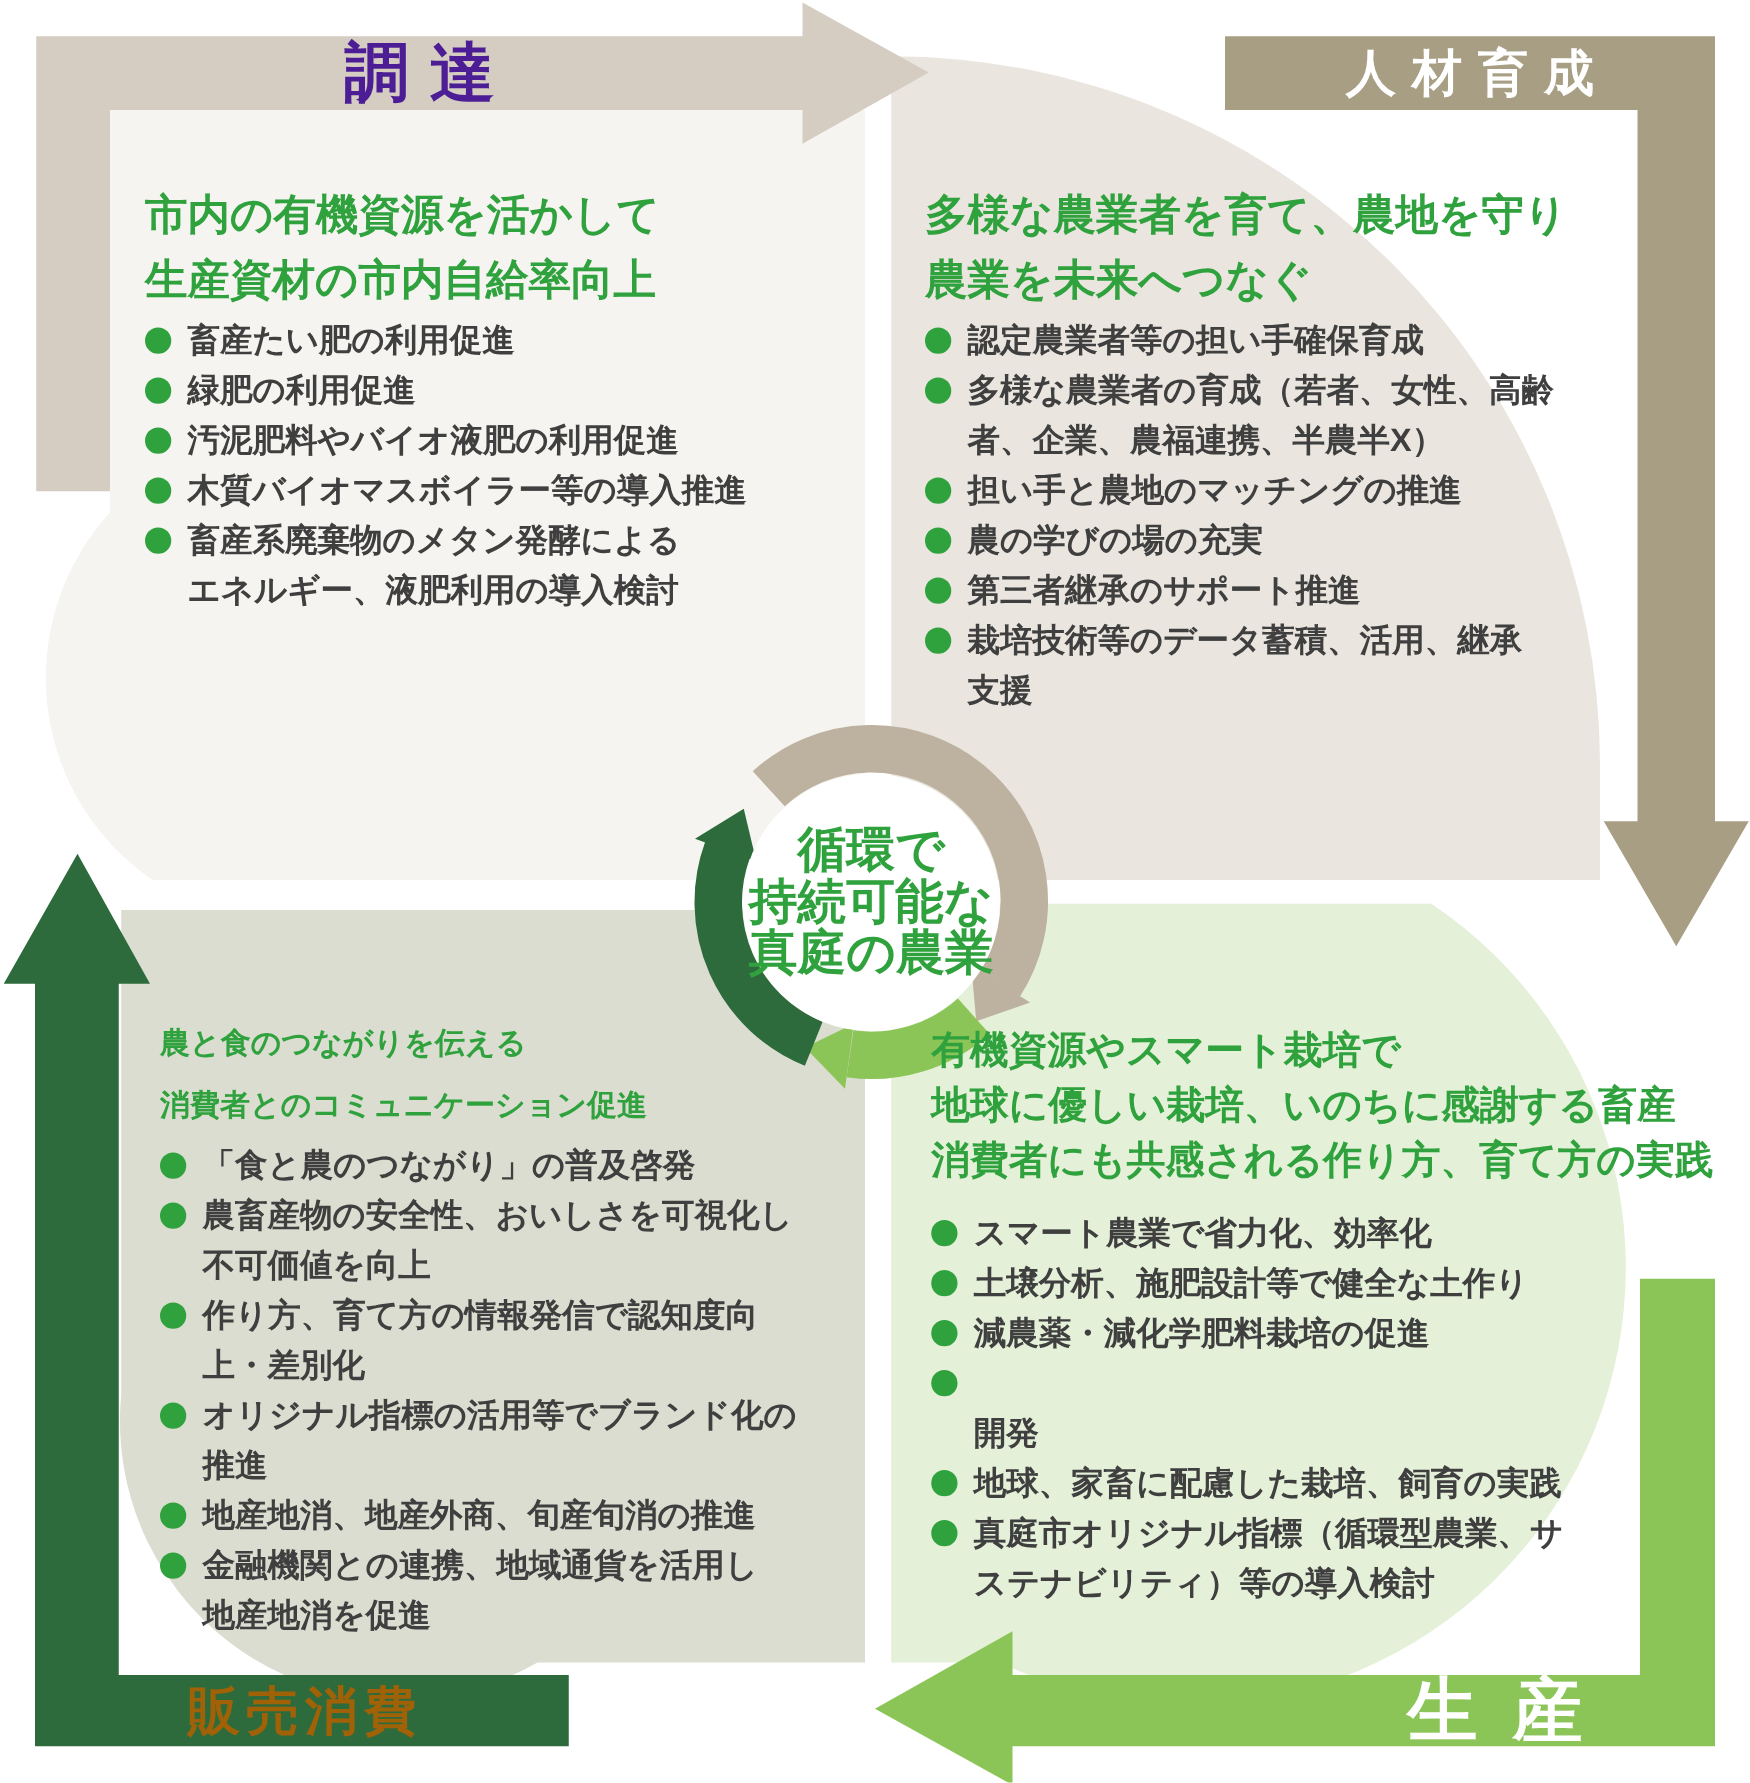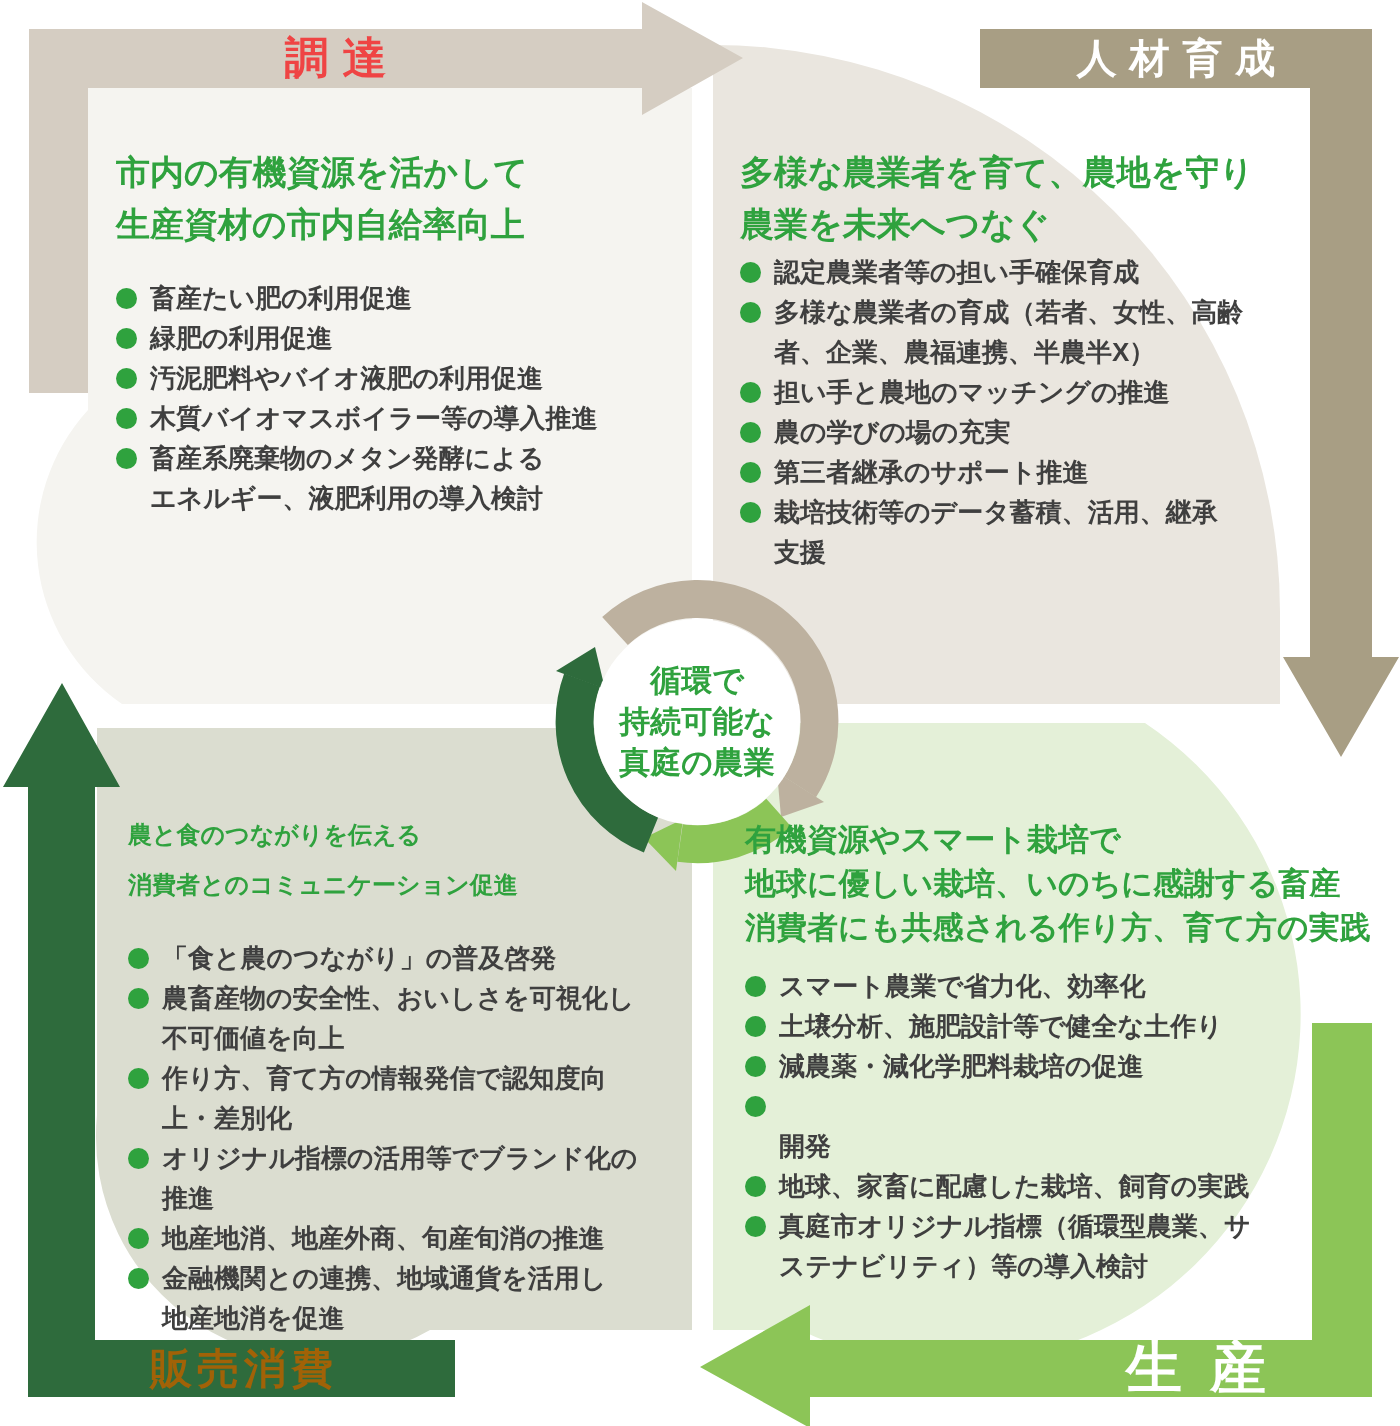--- a/index.html
+++ b/index.html
@@ -3,51 +3,51 @@
 <meta charset="utf-8">
 <style>
   html,body{margin:0;padding:0;background:#ffffff;}
   body{width:1400px;height:1426px;position:relative;overflow:hidden;
        font-family:"Liberation Sans","DejaVu Sans",sans-serif;}
   .stage{position:absolute;inset:0;}
   svg.bg{position:absolute;left:0;top:0;}
 
   .band-label{position:absolute;display:flex;align-items:center;justify-content:center;
               font-weight:700;white-space:nowrap;}
-  .lbl-choutatsu{left:29px;top:29px;width:613px;height:59px;font-size:44px;
-                 letter-spacing:0.32em;text-indent:0.32em;color:#ef4444;}
+  .lbl-choutatsu{left:29px;top:29px;width:613px;height:59px;font-size:52px;
+                 letter-spacing:0.32em;text-indent:0.32em;color:#4c1d95;}
   .lbl-jinzai{left:980px;top:29px;width:392px;height:59px;font-size:40px;
               letter-spacing:0.32em;text-indent:0.32em;color:#ffffff;text-align:center;}
   .lbl-hanbai{left:28px;top:1340px;width:427px;height:57px;font-size:42px;
               letter-spacing:0.12em;text-indent:0.12em;color:#a16207;}
   .lbl-seisan{left:1020px;top:1340px;width:352px;height:57px;font-size:56px;
               letter-spacing:0.5em;text-indent:0.5em;color:#ffffff;}
 
   .quad{position:absolute;}
   .q-head{font-weight:700;color:#2FA23E;}
   .q-tl .q-head,.q-tr .q-head{font-size:34px;line-height:52px;}
   .q-bl .q-head{font-size:24px;line-height:50px;}
   .q-br .q-head{font-size:31px;line-height:44px;}
 
-  .items{margin-top:28px;}
+  .items{margin-top:2px;}
   .q-tr .items{margin-top:2px;}
   .q-br .items{margin-top:16px;}
   .li{display:flex;align-items:center;height:40px;font-size:26px;font-weight:600;
       color:#3F3F3F;white-space:nowrap;}
   .dot{flex:0 0 auto;width:21px;height:21px;border-radius:50%;background:#2FA23E;
        margin-right:13px;}
   .li.cont{padding-left:34px;}
 
   .q-tl{left:116px;top:146px;}
   .q-tr{left:740px;top:146px;}
   .q-bl{left:128px;top:810px;}
   .q-br{left:745px;top:818px;}
 
   .center-text{position:absolute;left:577px;top:660px;width:240px;text-align:center;
-               font-size:31px;line-height:41px;font-weight:700;color:#2FA23E;}
+               font-size:39px;line-height:41px;font-weight:700;color:#2FA23E;}
 </style>
 </head>
 <body>
 
 <div class="stage">
 
   <svg class="bg" width="1400" height="1426" viewBox="0 0 1400 1426">
 
     <path d="M 88 88 L 692 88 L 692 704 L 122 704 A 196 196 0 0 1 88 410 Z" fill="#F5F4F0"></path>
     <path d="M 713 45 A 567 567 0 0 1 1280 612 L 1280 704 L 713 704 Z" fill="#EAE6DF"></path>

